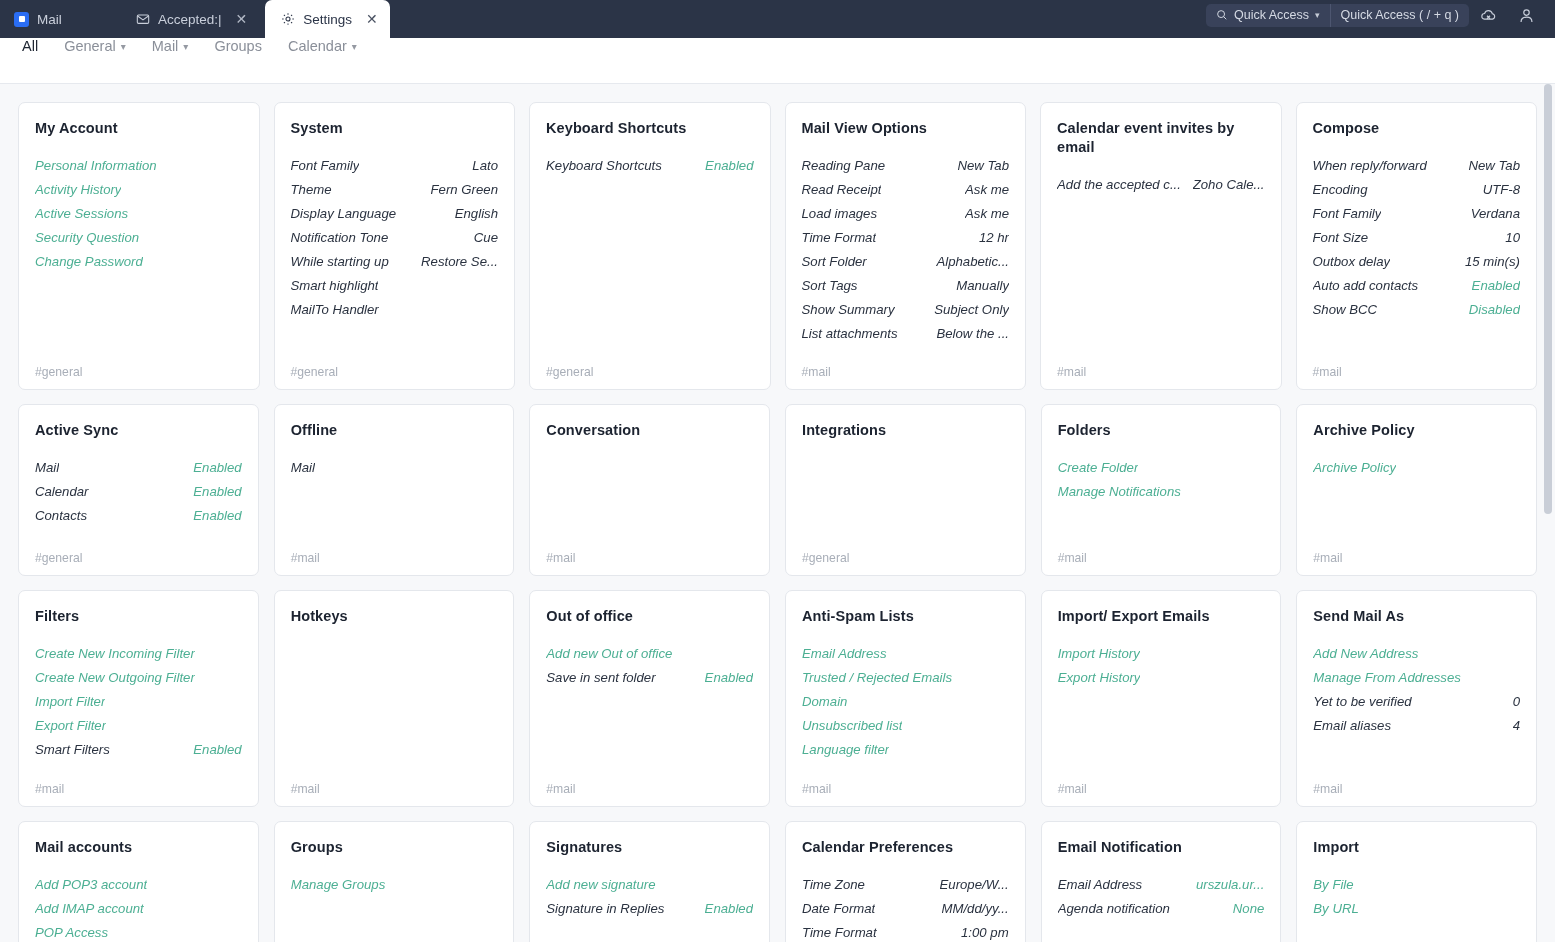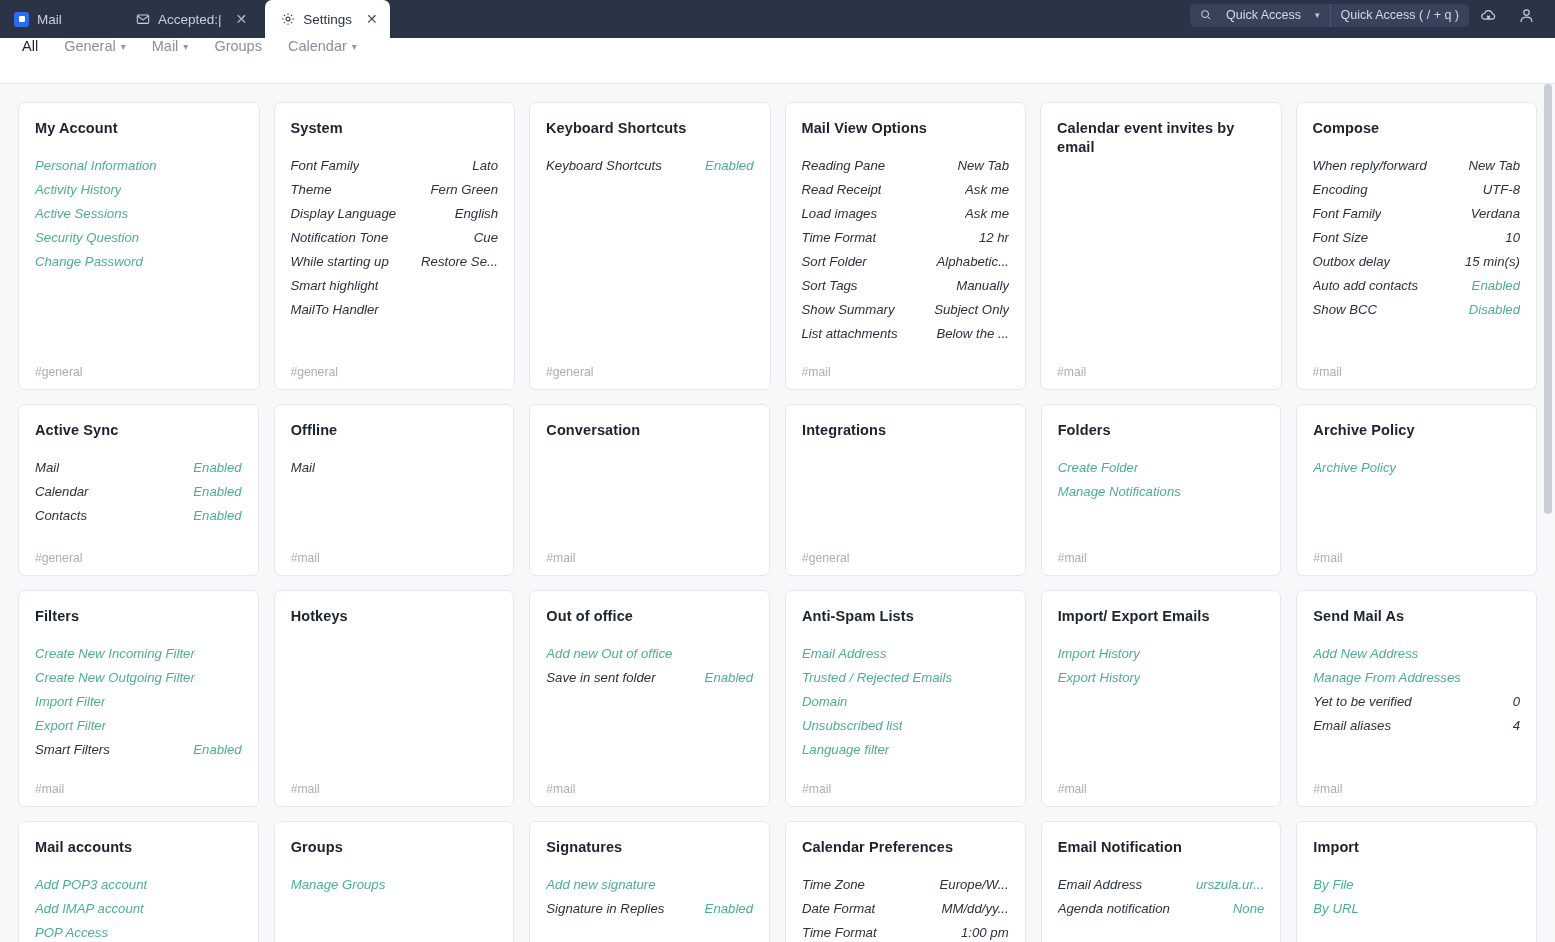--- a/index.html
+++ b/index.html
@@ -68,21 +68,21 @@
     height: 38px;
   }
   .qa-wrap {
     display: flex; align-items: center;
     background: #39425a;
     border-radius: 5px;
     height: 23px;
     overflow: hidden;
   }
   .qa-left, .qa-right {
-    display: flex; align-items: center; gap: 14px;
+    display: flex; align-items: center; gap: 6px;
     color: #d5dae4;
     font-size: 12.5px;
     padding: 0 10px;
     height: 100%;
     white-space: nowrap;
   }
   .qa-left { border-right: 1px solid #4d5670; }
   .caret { font-size: 9px; opacity: .9; }
   .tb-icon { padding: 0 10px; color: #c9cfdb; display: flex; align-items: center; }
 
@@ -369,20 +369,26 @@
           </div>
           <div class="row">
             <span class="lbl">List attachments</span>
             <span class="val">Below the ...</span>
           </div>
         </div>
         <div class="tag">#mail</div>
       </div>
       <div class="card">
         <h3>Calendar event invites by email</h3>
+        <div class="rows">
+          <div class="row">
+            <span class="lbl">Add the accepted c...</span>
+            <span class="val">Zoho Cale...</span>
+          </div>
+        </div>
         <div class="tag">#mail</div>
       </div>
       <div class="card">
         <h3>Compose</h3>
         <div class="rows">
           <div class="row">
             <span class="lbl">When reply/forward</span>
             <span class="val">New Tab</span>
           </div>
           <div class="row">

